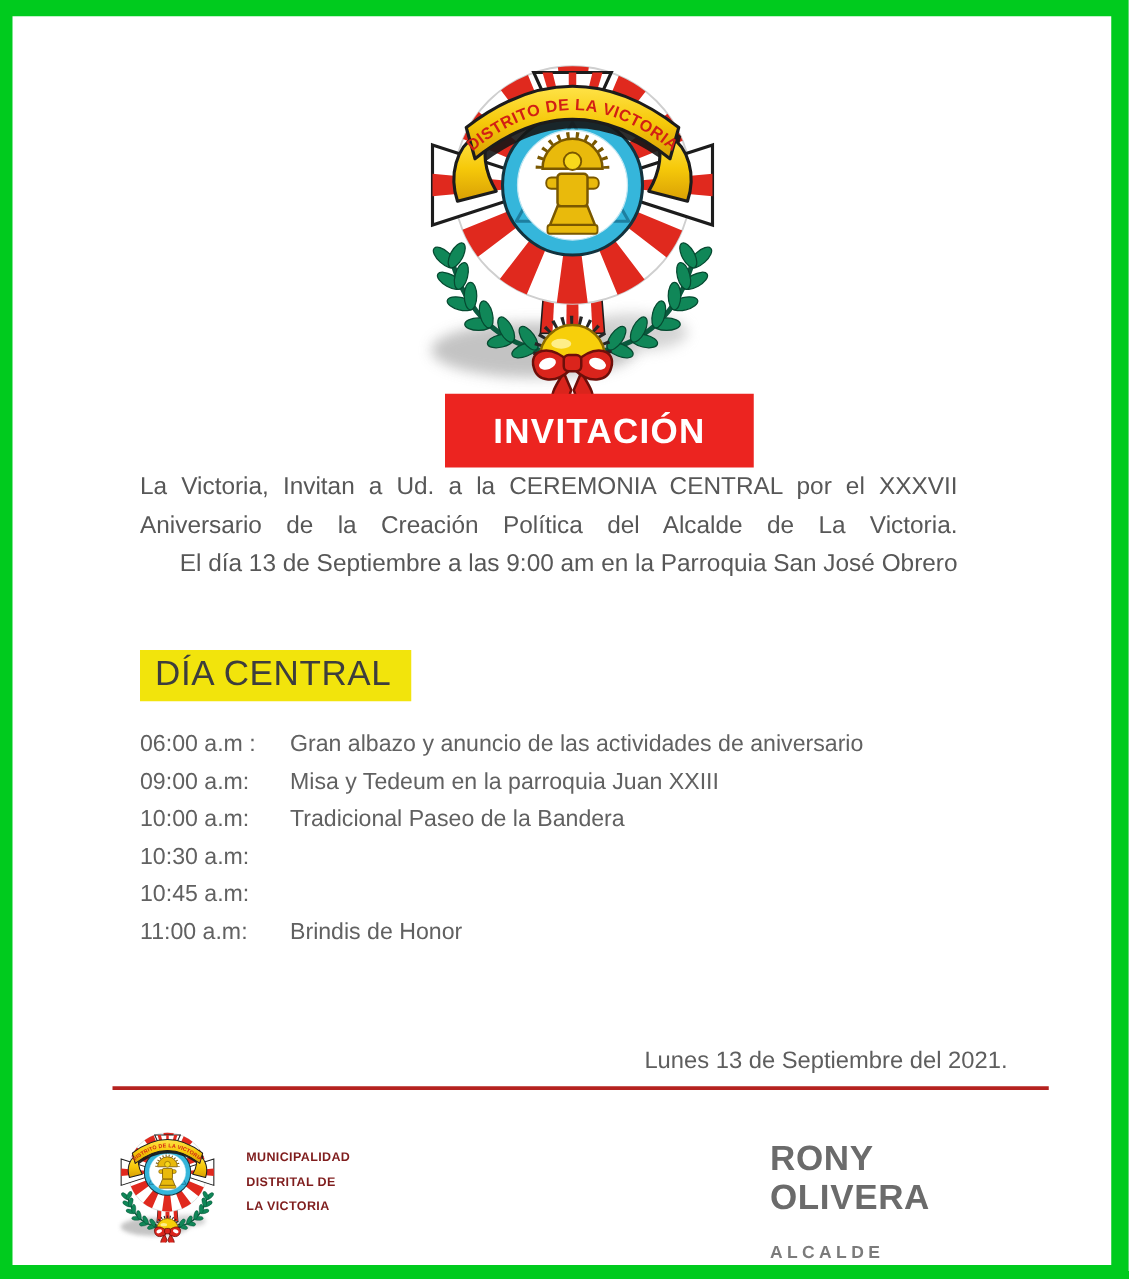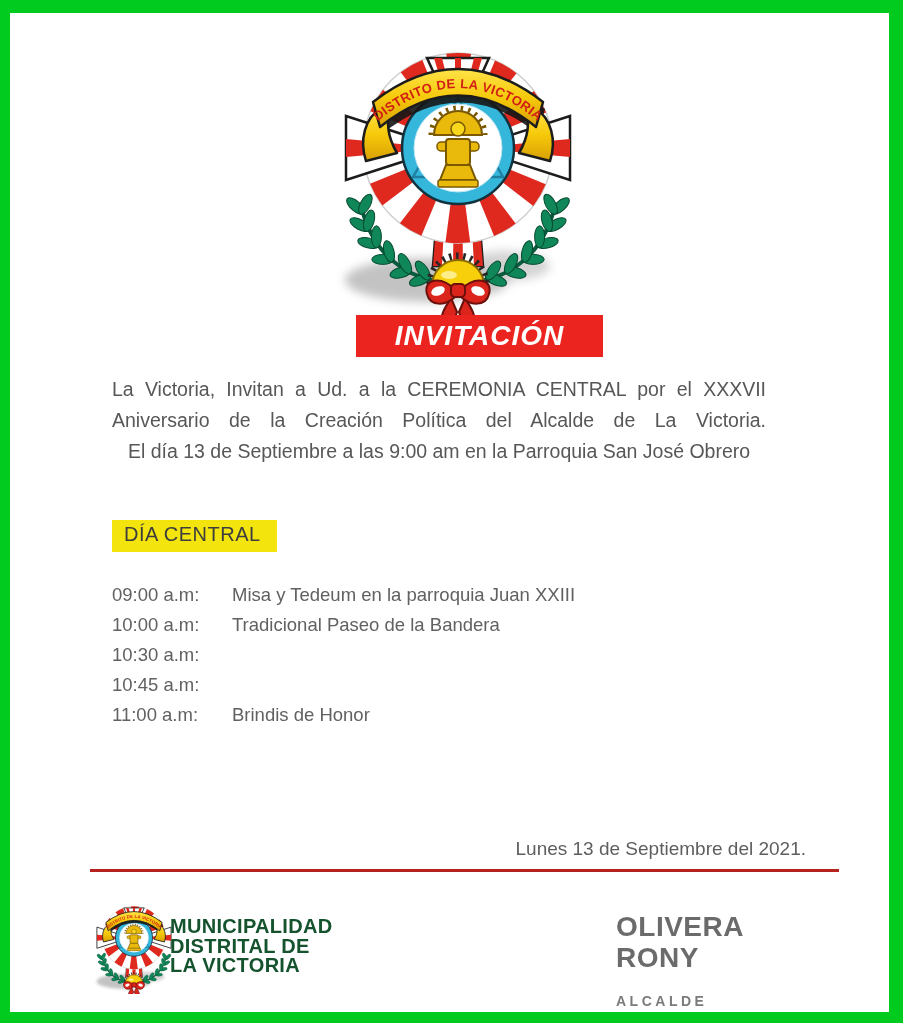--- a/index.html
+++ b/index.html
@@ -2,46 +2,46 @@
 <html style="--frame-green: #00CB1E; --banner-red: #EC2420; --highlight-yellow: #F2E40C; --rule-red: #B5221F;"><head>
 <meta charset="utf-8">
 <style>
   html,body{margin:0;padding:0;background:#e9e9e9;}
   .page{position:relative;width:903px;height:1023px;background:var(--frame-green,#00CB1E);
         font-family:"Liberation Sans",sans-serif;overflow:hidden;}
   .inner{position:absolute;left:10px;top:13px;width:879px;height:999px;background:#ffffff;}
 
   .crest-main{position:absolute;left:333px;top:28px;width:244px;height:290px;}
 
-  .inv-banner{position:absolute;left:356px;top:315px;width:247px;height:42px;
+  .inv-banner{position:absolute;left:356px;top:315px;width:247px;height:59px;
       background:var(--banner-red,#EC2420);color:#ffffff;font-size:28px;font-weight:bold;
-      letter-spacing:1px;display:flex;align-items:center;justify-content:center;font-style:italic;}
+      letter-spacing:1px;display:flex;align-items:center;justify-content:center;}
 
   .intro{position:absolute;left:112px;top:374px;width:654px;font-size:19.5px;
       line-height:31px;color:#575757;}
   .intro .jl{text-align:justify;text-align-last:justify;}
-  .intro .ll{text-align:center;}
+  .intro .ll{text-align:right;}
 
   .day-label{position:absolute;left:112px;top:520px;background:var(--highlight-yellow,#F2E40C);
-      color:#3d3d3d;font-size:20px;padding:3px 16px 6px 12px;letter-spacing:0.5px;}
+      color:#3d3d3d;font-size:28px;padding:3px 16px 6px 12px;letter-spacing:0.5px;}
 
   .schedule{position:absolute;left:112px;top:580px;width:668px;font-size:18.5px;
       line-height:30px;color:#616161;}
   .srow{display:flex;}
   .stime{width:118px;flex:none;}
   .sdesc{flex:1;padding-left:2px;}
 
   .dateline{position:absolute;left:112px;top:838px;width:694px;text-align:right;
       font-size:19px;color:#5e5e5e;}
   .rule{position:absolute;left:90px;top:869px;width:749px;height:3px;
       background:var(--rule-red,#B5221F);}
 
   .footer-logo{position:absolute;left:93px;top:898px;width:80px;height:96px;}
-  .muni{position:absolute;left:170px;top:917px;font-size:20px;font-weight:bold;
-      line-height:19.5px;color:#14532d;letter-spacing:0.3px;}
+  .muni{position:absolute;left:197px;top:917px;font-size:10px;font-weight:bold;
+      line-height:19.5px;color:#7f1d1d;letter-spacing:0.3px;}
   .sig{position:absolute;left:616px;top:911px;}
   .sig-name{font-size:28px;font-weight:bold;line-height:31px;color:#6b6b6b;letter-spacing:0.5px;}
   .sig-role{font-size:14px;font-weight:bold;letter-spacing:3.5px;color:#7b7b7b;margin-top:20px;}
 
   .leaf{fill:#108758;stroke:#064A31;stroke-width:1;}
   svg text{font-family:"Liberation Sans",sans-serif;}
 </style>
 </head>
 <body>
 
@@ -171,20 +171,26 @@
   <div class="intro">
     <div class="jl">La Victoria, Invitan a Ud. a la CEREMONIA CENTRAL por el XXXVII</div>
     <div class="jl">Aniversario de la Creación Política del Alcalde de La Victoria.</div>
     <div class="ll">El día 13 de Septiembre a las 9:00 am en la Parroquia San José Obrero</div>
   </div>
 
   <div class="day-label">DÍA CENTRAL</div>
 
   <div class="schedule">
     <div class="srow">
+      <div class="stime">06:00 a.m :</div>
+      <div class="sdesc">
+        <div>Gran albazo y anuncio de las actividades de aniversario</div>
+      </div>
+    </div>
+    <div class="srow">
       <div class="stime">09:00 a.m:</div>
       <div class="sdesc">
         <div>Misa y Tedeum en la parroquia Juan XXIII</div>
       </div>
     </div>
     <div class="srow">
       <div class="stime">10:00 a.m:</div>
       <div class="sdesc">
         <div>Tradicional Paseo de la Bandera</div>
       </div>
@@ -209,17 +215,17 @@
 
   <svg class="footer-logo" viewBox="0 0 240 290">
     <use href="#crest-sym"></use>
   </svg>
   <div class="muni">
     <div>MUNICIPALIDAD</div>
     <div>DISTRITAL DE</div>
     <div>LA VICTORIA</div>
   </div>
   <div class="sig">
+    <div class="sig-name">RONY</div>
     <div class="sig-name">OLIVERA</div>
-    <div class="sig-name">RONY</div>
     <div class="sig-role">ALCALDE</div>
   </div>
 </div>
 
 </body></html>

